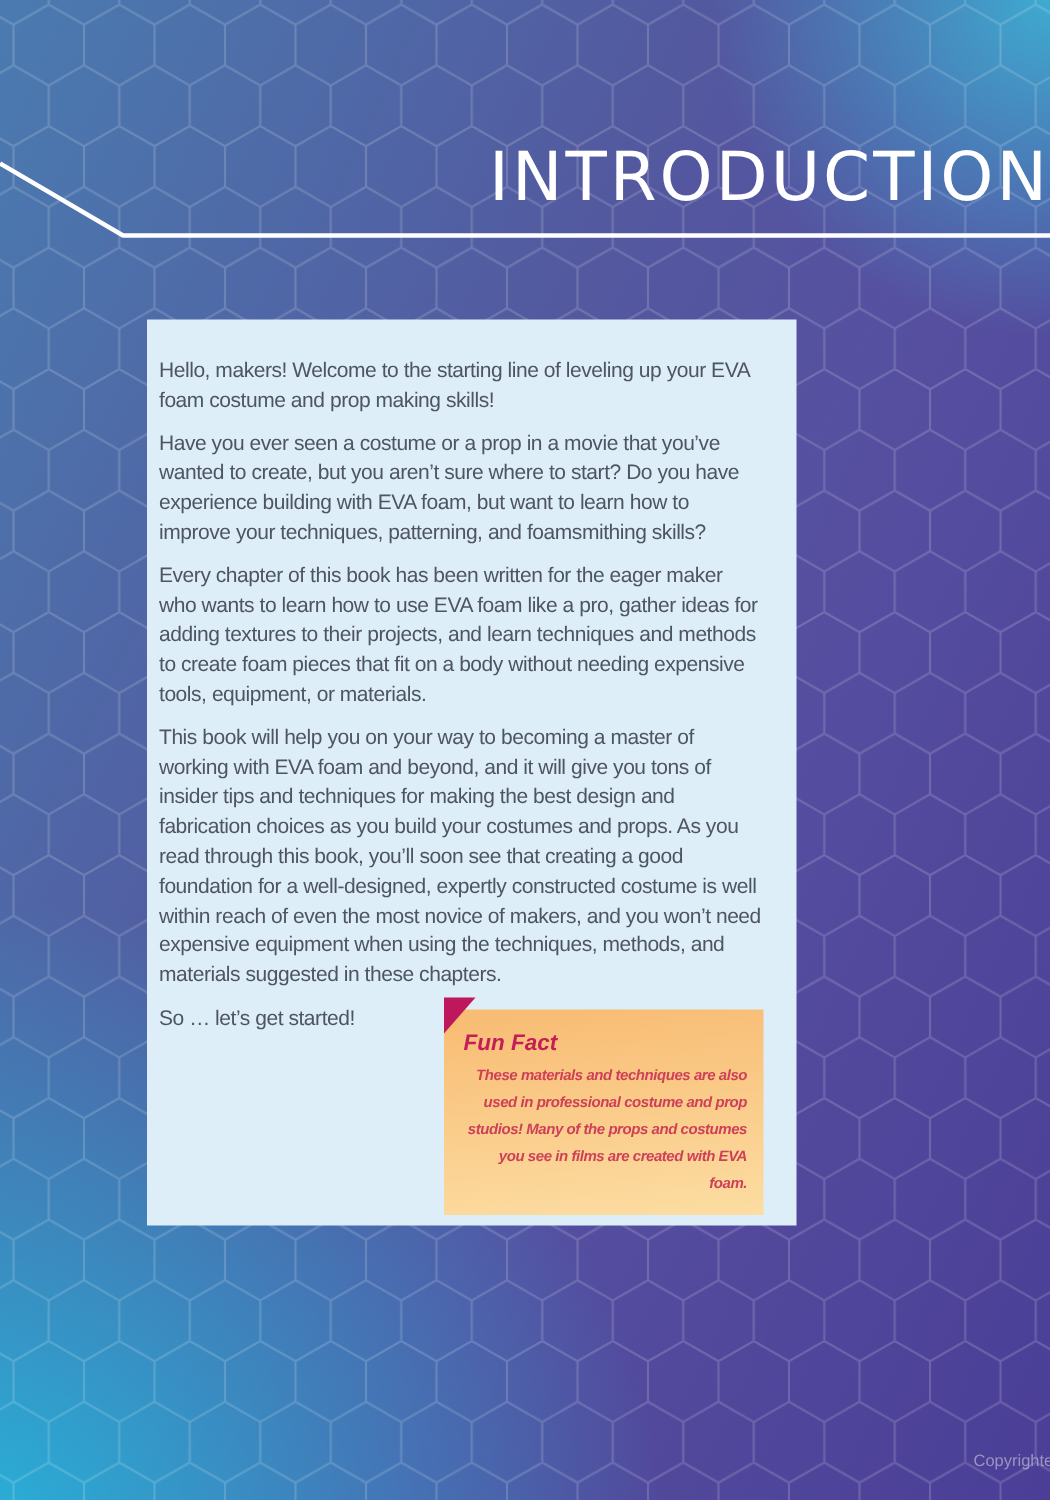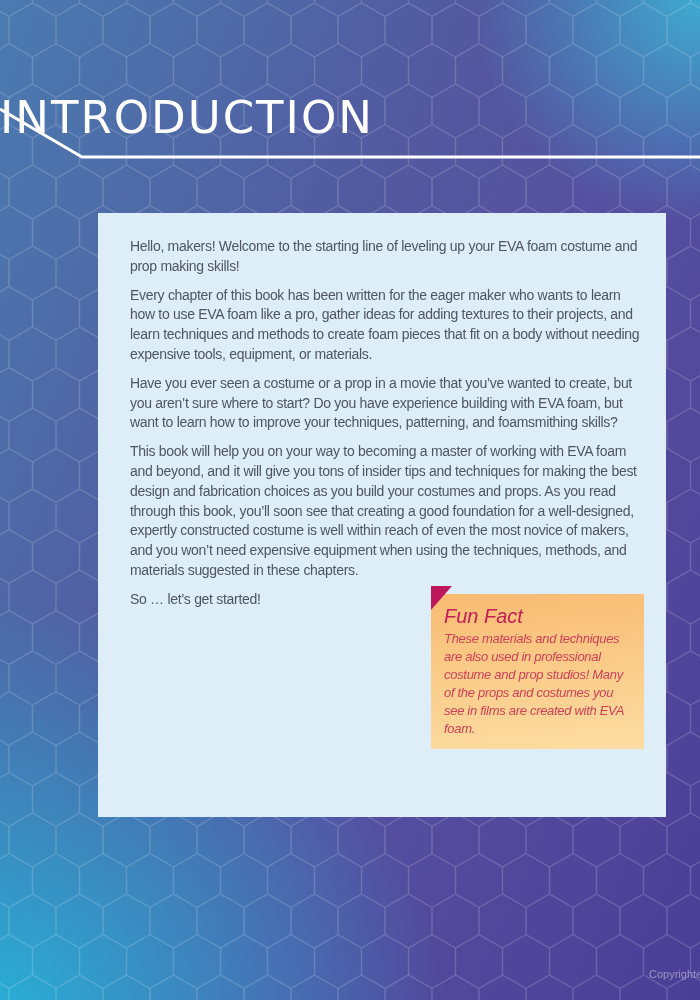--- a/index.html
+++ b/index.html
@@ -9,51 +9,51 @@
     background:
       radial-gradient(circle 300px at 100% 0%, rgba(60,178,212,0.92) 0%, rgba(60,178,212,0) 75%),
       radial-gradient(ellipse 650px 600px at -2% 102%, rgba(38,180,218,0.97) 0%, rgba(38,180,218,0) 70%),
       linear-gradient(115deg, #4a7bb0 0%, #53599f 40%, #564fa0 62%, #4a3e96 100%);
   }
   .hexbg{position:absolute;left:0;top:0;width:700px;height:1000px;}
   .hexbg path{stroke:var(--hex_line, rgba(255,255,255,0.17));}
   .hexbg polyline{stroke:var(--rule_color,#ffffff);}
   .page-title{
     position:absolute;top:95px;left:0;width:700px;margin:0;
-    text-align:left;color:var(--title_color,#ffffff);
+    text-align:right;color:var(--title_color,#ffffff);
     font-family:"DejaVu Sans",sans-serif;font-weight:400;
     font-size:45px;letter-spacing:2px;line-height:1;
   }
   .card{
-    position:absolute;left:98px;top:213px;width:568px;height:604px;
-    box-sizing:border-box;padding:24px 22px 0 32px;
+    position:absolute;left:98px;top:213px;width:433px;height:604px;
+    box-sizing:border-box;padding:24px 22px 0 8px;
     background:var(--card_bg,#ddeef8);
     color:var(--body_text,#4e5560);
     font-size:14px;letter-spacing:-0.3px;line-height:19.8px;
   }
   .card p{margin:0 0 9px 0;}
   .card p.no-gap{margin-bottom:0;}
   .funfact{
     float:right;width:213px;box-sizing:border-box;
     margin:4px 0 8px 12px;padding:13px 11px 11px 13px;
     background:linear-gradient(175deg, var(--funfact_bg_top,#f8bb72) 0%, var(--funfact_bg_bottom,#fcdda2) 100%);
     position:relative;
   }
   .fold{
     position:absolute;top:-8px;left:0;width:0;height:0;
     border-top:24px solid var(--fold,#bf175c);
     border-right:21px solid transparent;
   }
   .funfact h3{
-    margin:0 0 3px 0;font-size:20px;font-style:italic;font-weight:normal;
+    margin:0 0 3px 0;font-size:15px;font-style:italic;font-weight:bold;
     color:var(--funfact_title,#c41e56);letter-spacing:0;
   }
   .funfact p{
-    margin:0;font-size:13px;line-height:18px;letter-spacing:-0.3px;
-    font-style:italic;font-weight:normal;color:var(--funfact_text,#cf4058);
+    margin:0;font-size:10px;line-height:18px;letter-spacing:-0.3px;
+    font-style:italic;font-weight:bold;color:var(--funfact_text,#cf4058);text-align:right;
   }
   .watermark{
     position:absolute;left:649px;top:968px;font-size:11px;
     color:var(--watermark,#b7aed0);opacity:0.75;white-space:nowrap;
   }
 </style>
 </head>
 <body>
 
 <svg class="hexbg" width="700" height="1000" aria-hidden="true">
@@ -63,22 +63,22 @@
     </pattern>
   </defs>
   <rect width="700" height="1000" fill="url(#hex)"></rect>
   <polyline points="0,109 82,157 700,157" fill="none" stroke="#ffffff" stroke-width="3"></polyline>
 </svg>
 
 <h1 class="page-title">INTRODUCTION</h1>
 
 <div class="card">
   <p>Hello, makers! Welcome to the starting line of leveling up your EVA foam costume and prop making skills!</p>
+  <p>Have you ever seen a costume or a prop in a movie that you’ve wanted to create, but you aren’t sure where to start? Do you have experience building with EVA foam, but want to learn how to improve your techniques, patterning, and foamsmithing skills?</p>
   <p>Every chapter of this book has been written for the eager maker who wants to learn how to use EVA foam like a pro, gather ideas for adding textures to their projects, and learn techniques and methods to create foam pieces that fit on a body without needing expensive tools, equipment, or materials.</p>
-  <p>Have you ever seen a costume or a prop in a movie that you’ve wanted to create, but you aren’t sure where to start? Do you have experience building with EVA foam, but want to learn how to improve your techniques, patterning, and foamsmithing skills?</p>
   <p>This book will help you on your way to becoming a master of working with EVA foam and beyond, and it will give you tons of insider tips and techniques for making the best design and fabrication choices as you build your costumes and props. As you read through this book, you’ll soon see that creating a good foundation for a well-designed, expertly constructed costume is well within reach of even the most novice of makers, and you won’t need expensive equipment when using the techniques, methods, and materials suggested in these chapters.</p>
   <aside class="funfact">
     <span class="fold"></span>
     <h3>Fun Fact</h3>
     <p>These materials and techniques are also used in professional costume and prop studios! Many of the props and costumes you see in films are created with EVA foam.</p>
   </aside>
   <p>So … let’s get started!</p>
 </div>
 
 <div class="watermark">Copyrighted</div>

